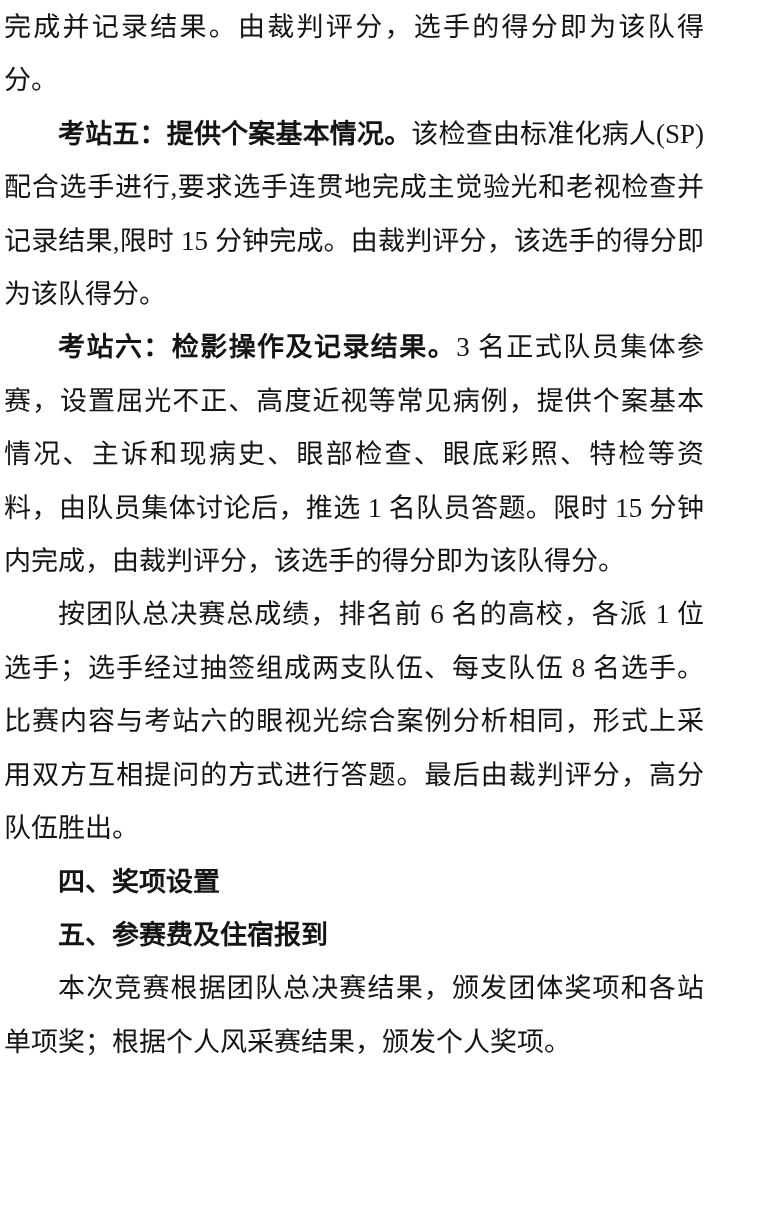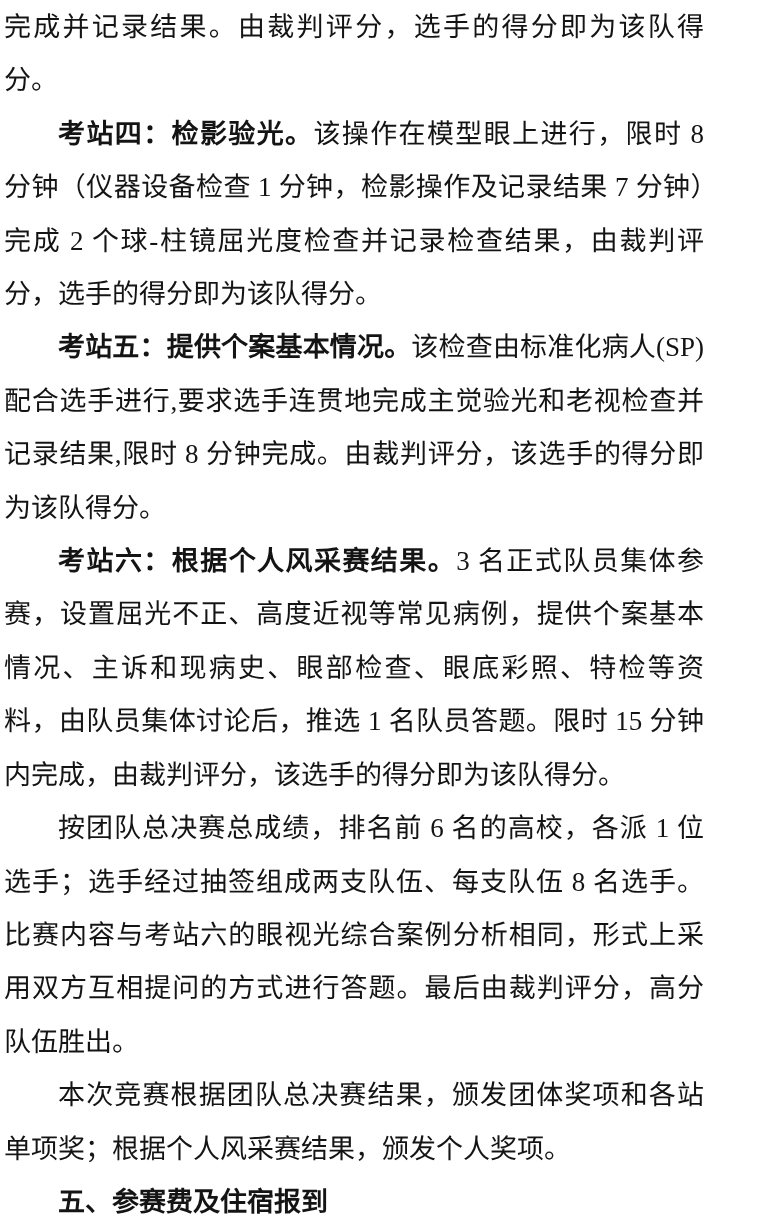--- a/index.html
+++ b/index.html
@@ -39,43 +39,43 @@
 </style>
 </head>
 <body>
 
 <div class="page">
 
   <p class="para noindent">
     <span>完成并记录结果。由裁判评分，选手的得分即为该队得分。</span>
   </p>
 
+
   <p class="para">
-    <span class="b">考站四：检影验光。</span><span>该操作在模型眼上进行，限时 8 分钟（仪器设备检查 1 分钟，检影操作及记录结果 7 分钟）完成 2 个球-柱镜屈光度检查并记录检查结果，由裁判评分，选手的得分即为该队得分。</span>
+    <span class="b">考站五：提供个案基本情况。</span><span>该检查由标准化病人(SP)配合选手进行,要求选手连贯地完成主觉验光和老视检查并记录结果,限时 15 分钟完成。由裁判评分，该选手的得分即为该队得分。</span>
   </p>
 
   <p class="para">
-    <span class="b">考站五：提供个案基本情况。</span><span>该检查由标准化病人(SP)配合选手进行,要求选手连贯地完成主觉验光和老视检查并记录结果,限时 8 分钟完成。由裁判评分，该选手的得分即为该队得分。</span>
-  </p>
-
-  <p class="para">
-    <span class="b">考站六：根据个人风采赛结果。</span><span>3 名正式队员集体参赛，设置屈光不正、高度近视等常见病例，提供个案基本情况、主诉和现病史、眼部检查、眼底彩照、特检等资料，由队员集体讨论后，推选 1 名队员答题。限时 15 分钟内完成，由裁判评分，该选手的得分即为该队得分。</span>
+    <span class="b">考站六：检影操作及记录结果。</span><span>3 名正式队员集体参赛，设置屈光不正、高度近视等常见病例，提供个案基本情况、主诉和现病史、眼部检查、眼底彩照、特检等资料，由队员集体讨论后，推选 1 名队员答题。限时 15 分钟内完成，由裁判评分，该选手的得分即为该队得分。</span>
   </p>
 
 
   <p class="para">
     <span>按团队总决赛总成绩，排名前 6 名的高校，各派 1 位选手；选手经过抽签组成两支队伍、每支队伍 8 名选手。比赛内容与考站六的眼视光综合案例分析相同，形式上采用双方互相提问的方式进行答题。最后由裁判评分，高分队伍胜出。</span>
   </p>
 
-
   <p class="para">
-    <span>本次竞赛根据团队总决赛结果，颁发团体奖项和各站单项奖；根据个人风采赛结果，颁发个人奖项。</span>
+    <span class="b">四、奖项设置</span>
   </p>
 
   <p class="para">
     <span class="b">五、参赛费及住宿报到</span>
+  </p>
+
+  <p class="para">
+    <span>本次竞赛根据团队总决赛结果，颁发团体奖项和各站单项奖；根据个人风采赛结果，颁发个人奖项。</span>
   </p>
 
   <p class="para">
     
   </p>
 
 </div>
 
 </body></html>

